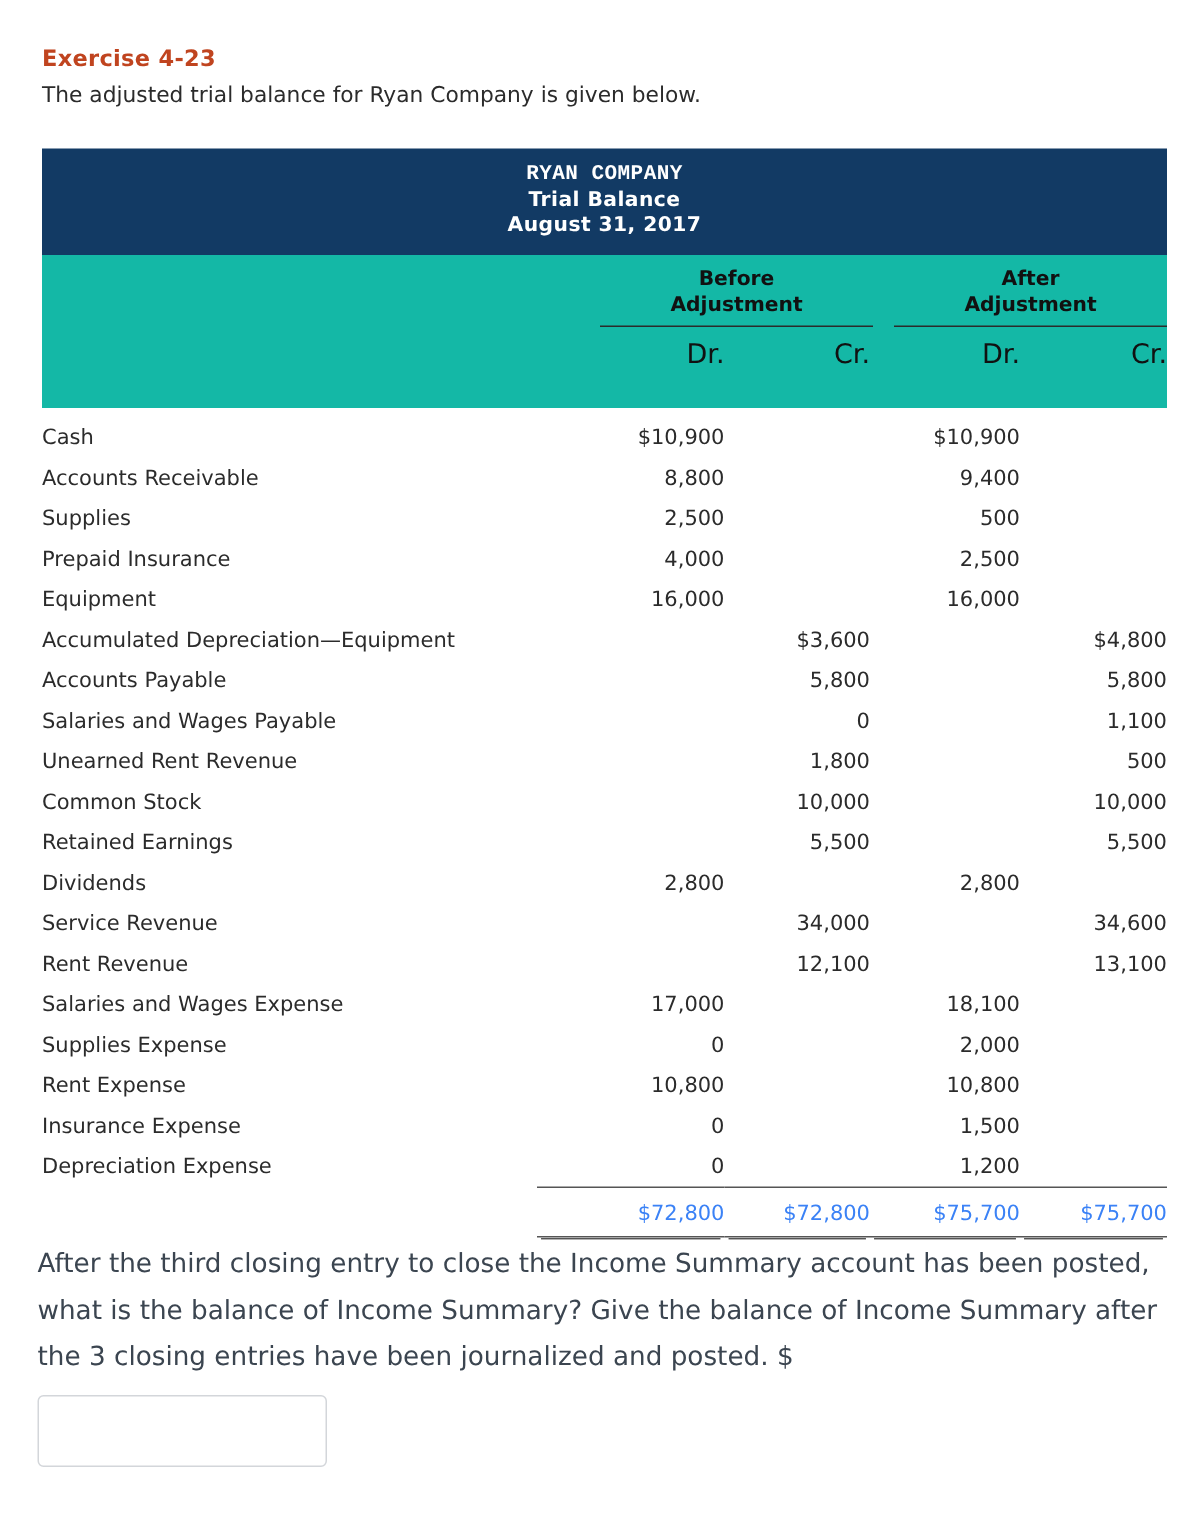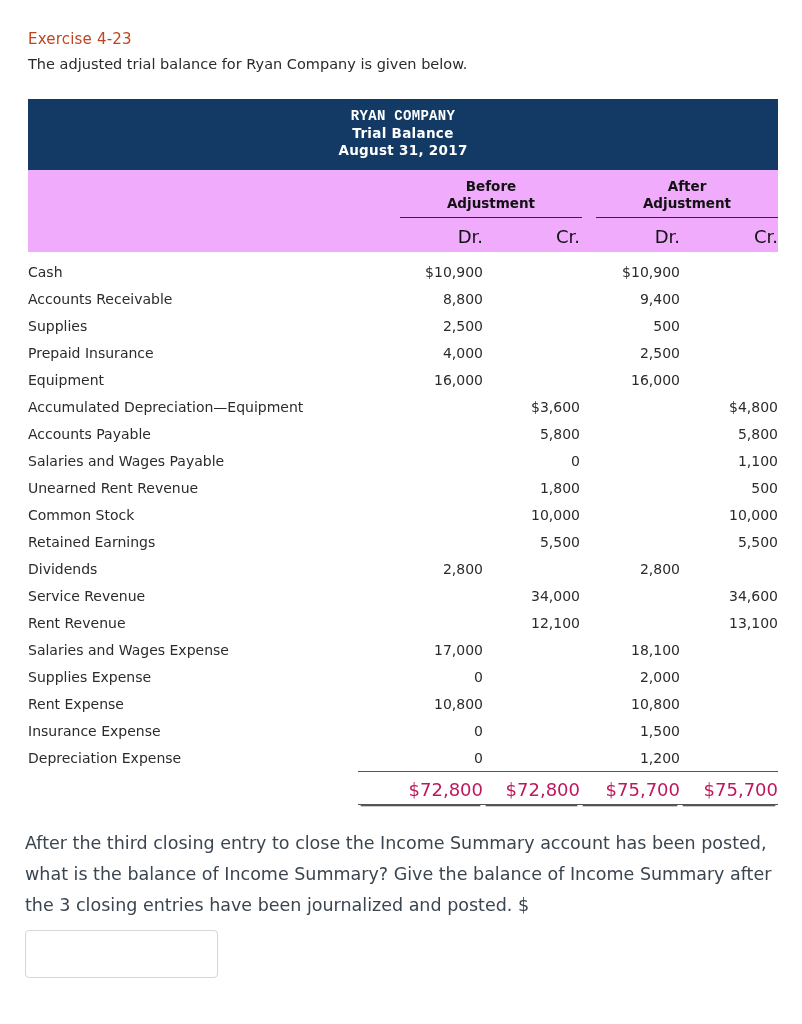--- a/index.html
+++ b/index.html
@@ -22,21 +22,21 @@
     height: 1024px;
     box-sizing: border-box;
   }
 
   
   .exercise-title {
     position: absolute;
     left: 28px;
     top: 30px;
     font-size: 15px;
-    font-weight: normal;
+    font-weight: bold;
     color: #c0441f;
     letter-spacing: 0.2px;
   }
   .exercise-intro {
     position: absolute;
     left: 28px;
     top: 56px;
     font-size: 14.5px;
     color: #2b2b2b;
   }
@@ -57,23 +57,23 @@
     line-height: 17px;
   }
   .tb-banner div {
     font-size: 13.5px;
     font-weight: bold;
     letter-spacing: 0.3px;
   }
   .tb-banner .co { font-size: 14px; font-family: Liberation Mono, monospace; }
 
   .tb-colhead {
-    background: #f0abfc;
+    background: #14b8a6;
     position: relative;
-    height: 82px;
+    height: 102px;
   }
   .grouphead {
     position: absolute;
     top: 8px;
     text-align: center;
     font-size: 13.5px;
     font-weight: bold;
     line-height: 17px;
     color: #111111;
   }
@@ -117,22 +117,22 @@
   }
   td.acct { width: 330px; padding-left: 2px; }
   td.num  { text-align: right; padding-right: 2px; }
   td.c-bdr { width: 125px; }
   td.c-bcr { width: 97px; padding-right: 0; }
   td.c-adr { width: 100px; }
   td.c-acr { width: 98px; padding-right: 0; }
 
   tr.totals td {
     height: 30px;
-    font-size: 18px;
-    color: #be185d;
+    font-size: 14px;
+    color: #3b82f6;
     padding-top: 2px;
   }
   tr.totals td.num {
     border-bottom: 1.3px solid #555555;
     box-shadow: 0 4px 0 -2.7px #555555;
   }
 
   
   .question {
     position: absolute;

